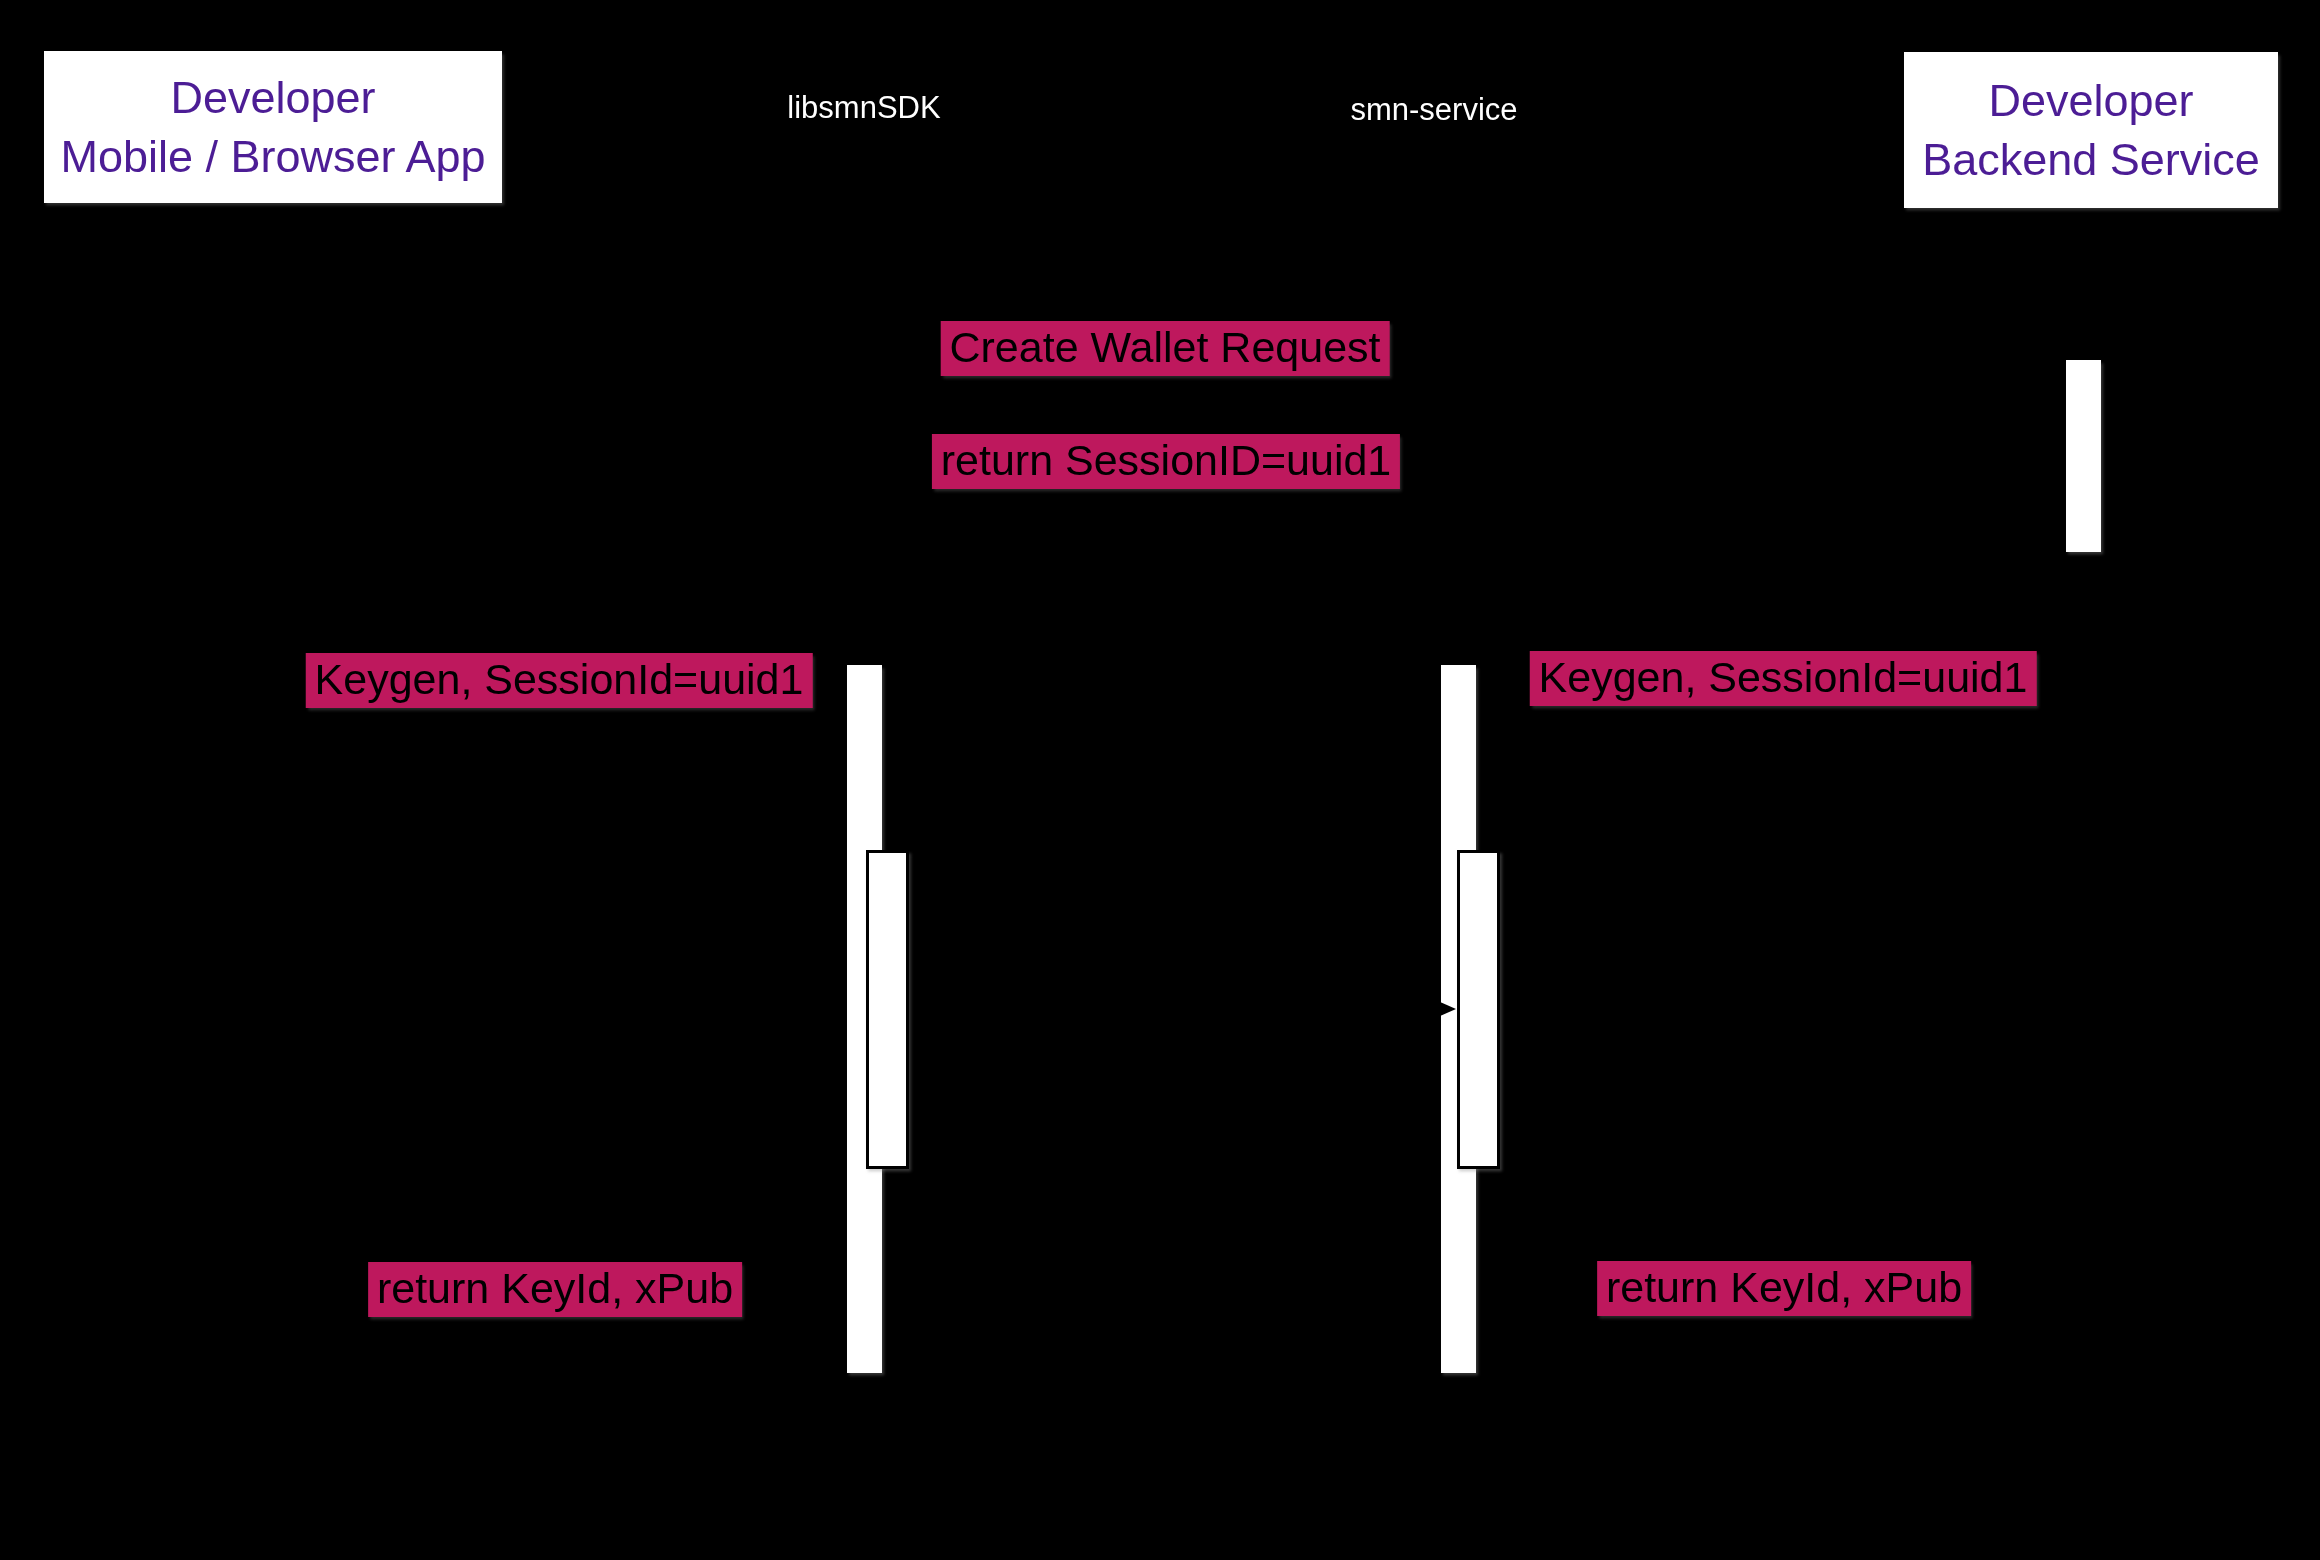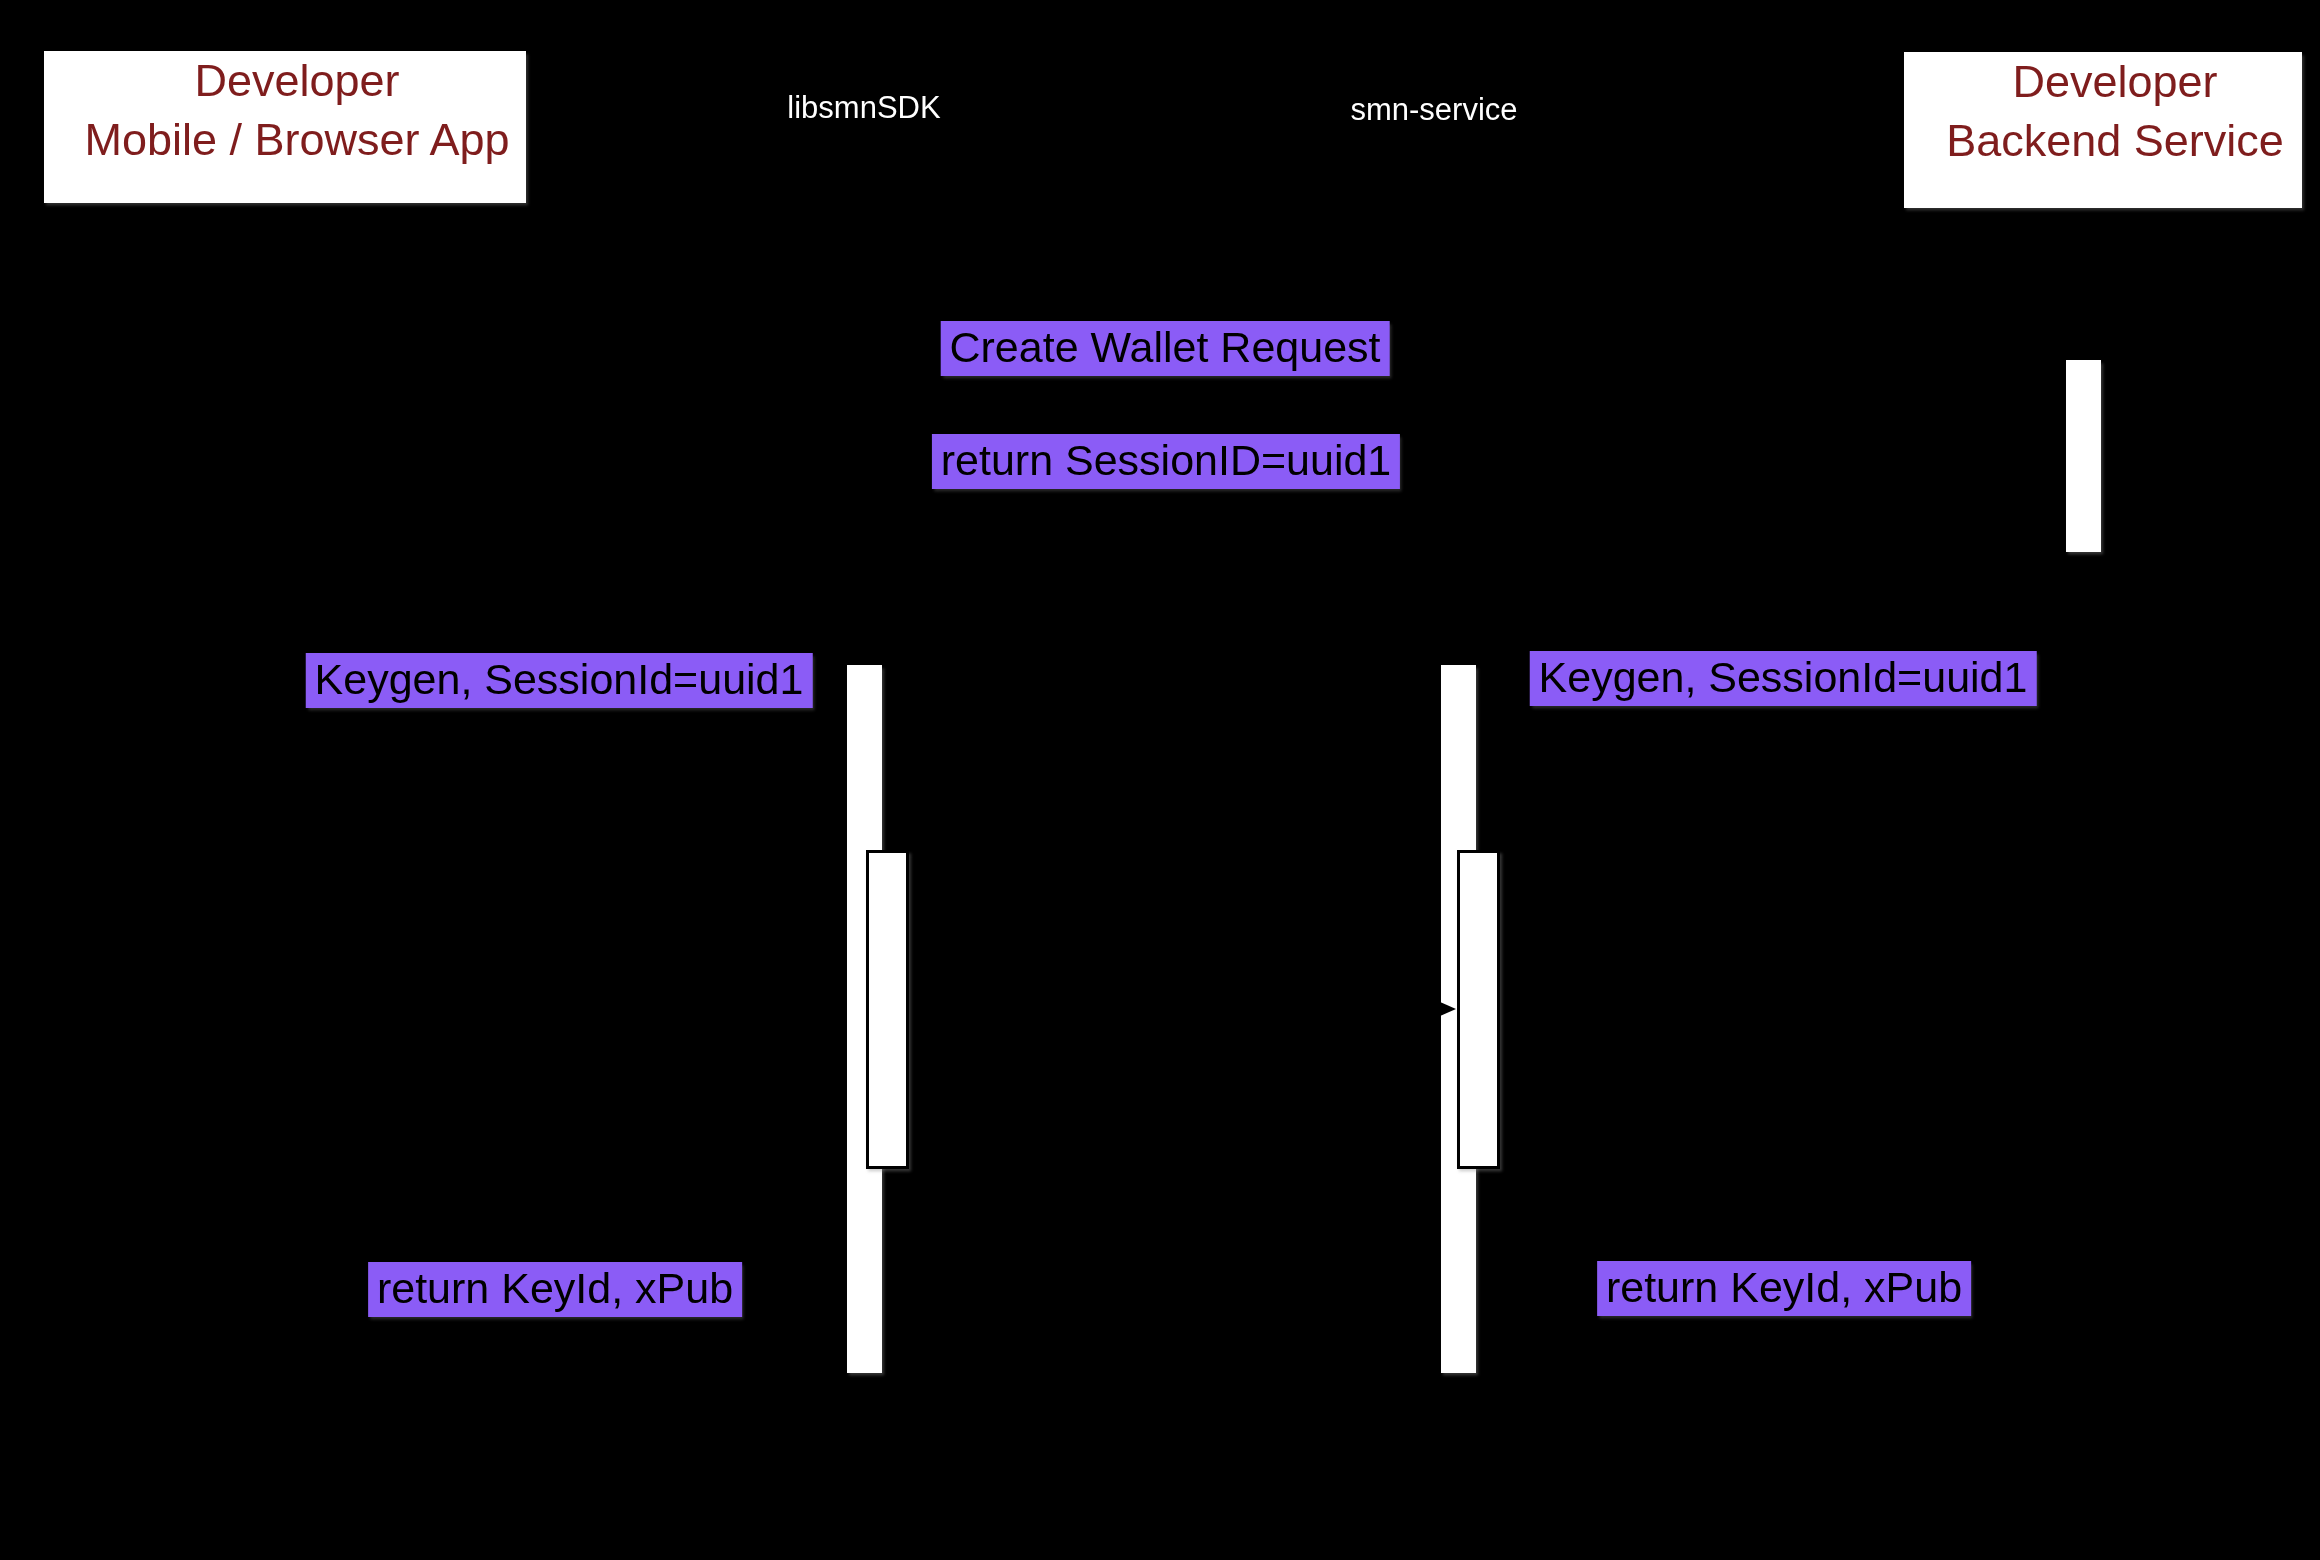--- a/index.html
+++ b/index.html
@@ -2,38 +2,37 @@
 <html><head>
 <meta charset="utf-8">
 <style>
   html,body{margin:0;padding:0;background:#000;}
   #canvas{
     position:relative;width:2321px;height:1560px;background:#000;overflow:hidden;
     font-family:"Liberation Sans","DejaVu Sans",sans-serif;
   }
   
   .pbox{
-    position:absolute;background:#fff;color:#7f1d1d;
-    display:flex;flex-direction:column;align-items:center;justify-content:flex-start;
+    position:absolute;background:#fff;color:#4c1d95;
+    display:flex;flex-direction:column;align-items:center;justify-content:center;
     text-align:center;font-size:45px;line-height:1.32;font-weight:400;
     box-shadow:2px 2.9px 2.9px rgba(140,140,140,.35);
-    padding-left:24px;
   }
   .pbox.app{left:44px;top:51px;width:458px;height:152px;}
   .pbox.backend{left:1904px;top:52px;width:374px;height:156px;}
   
   .pname{
     position:absolute;color:#fff;font-size:31px;white-space:nowrap;
     transform:translateX(-50%);
   }
   .pname.sdk{left:864px;top:90px;}
   .pname.smn{left:1434px;top:92px;}
   
   .msg{
-    position:absolute;background:#8b5cf6;color:#000;font-size:43px;line-height:1.0;
+    position:absolute;background:#be185d;color:#000;font-size:43px;line-height:1.0;
     padding:4.9px 8.8px 6.9px 8.8px;white-space:nowrap;transform:translateX(-50%);
     box-shadow:2px 2.9px 2.9px rgba(140,140,140,.3);
   }
   .msg.m1{left:1165px;top:321px;}
   .msg.m2{left:1166px;top:434px;}
   .msg.m3{left:559px;top:653px;}
   .msg.m4{left:1783px;top:651px;}
   .msg.m5{left:555px;top:1262px;}
   .msg.m6{left:1784px;top:1261px;}
   

